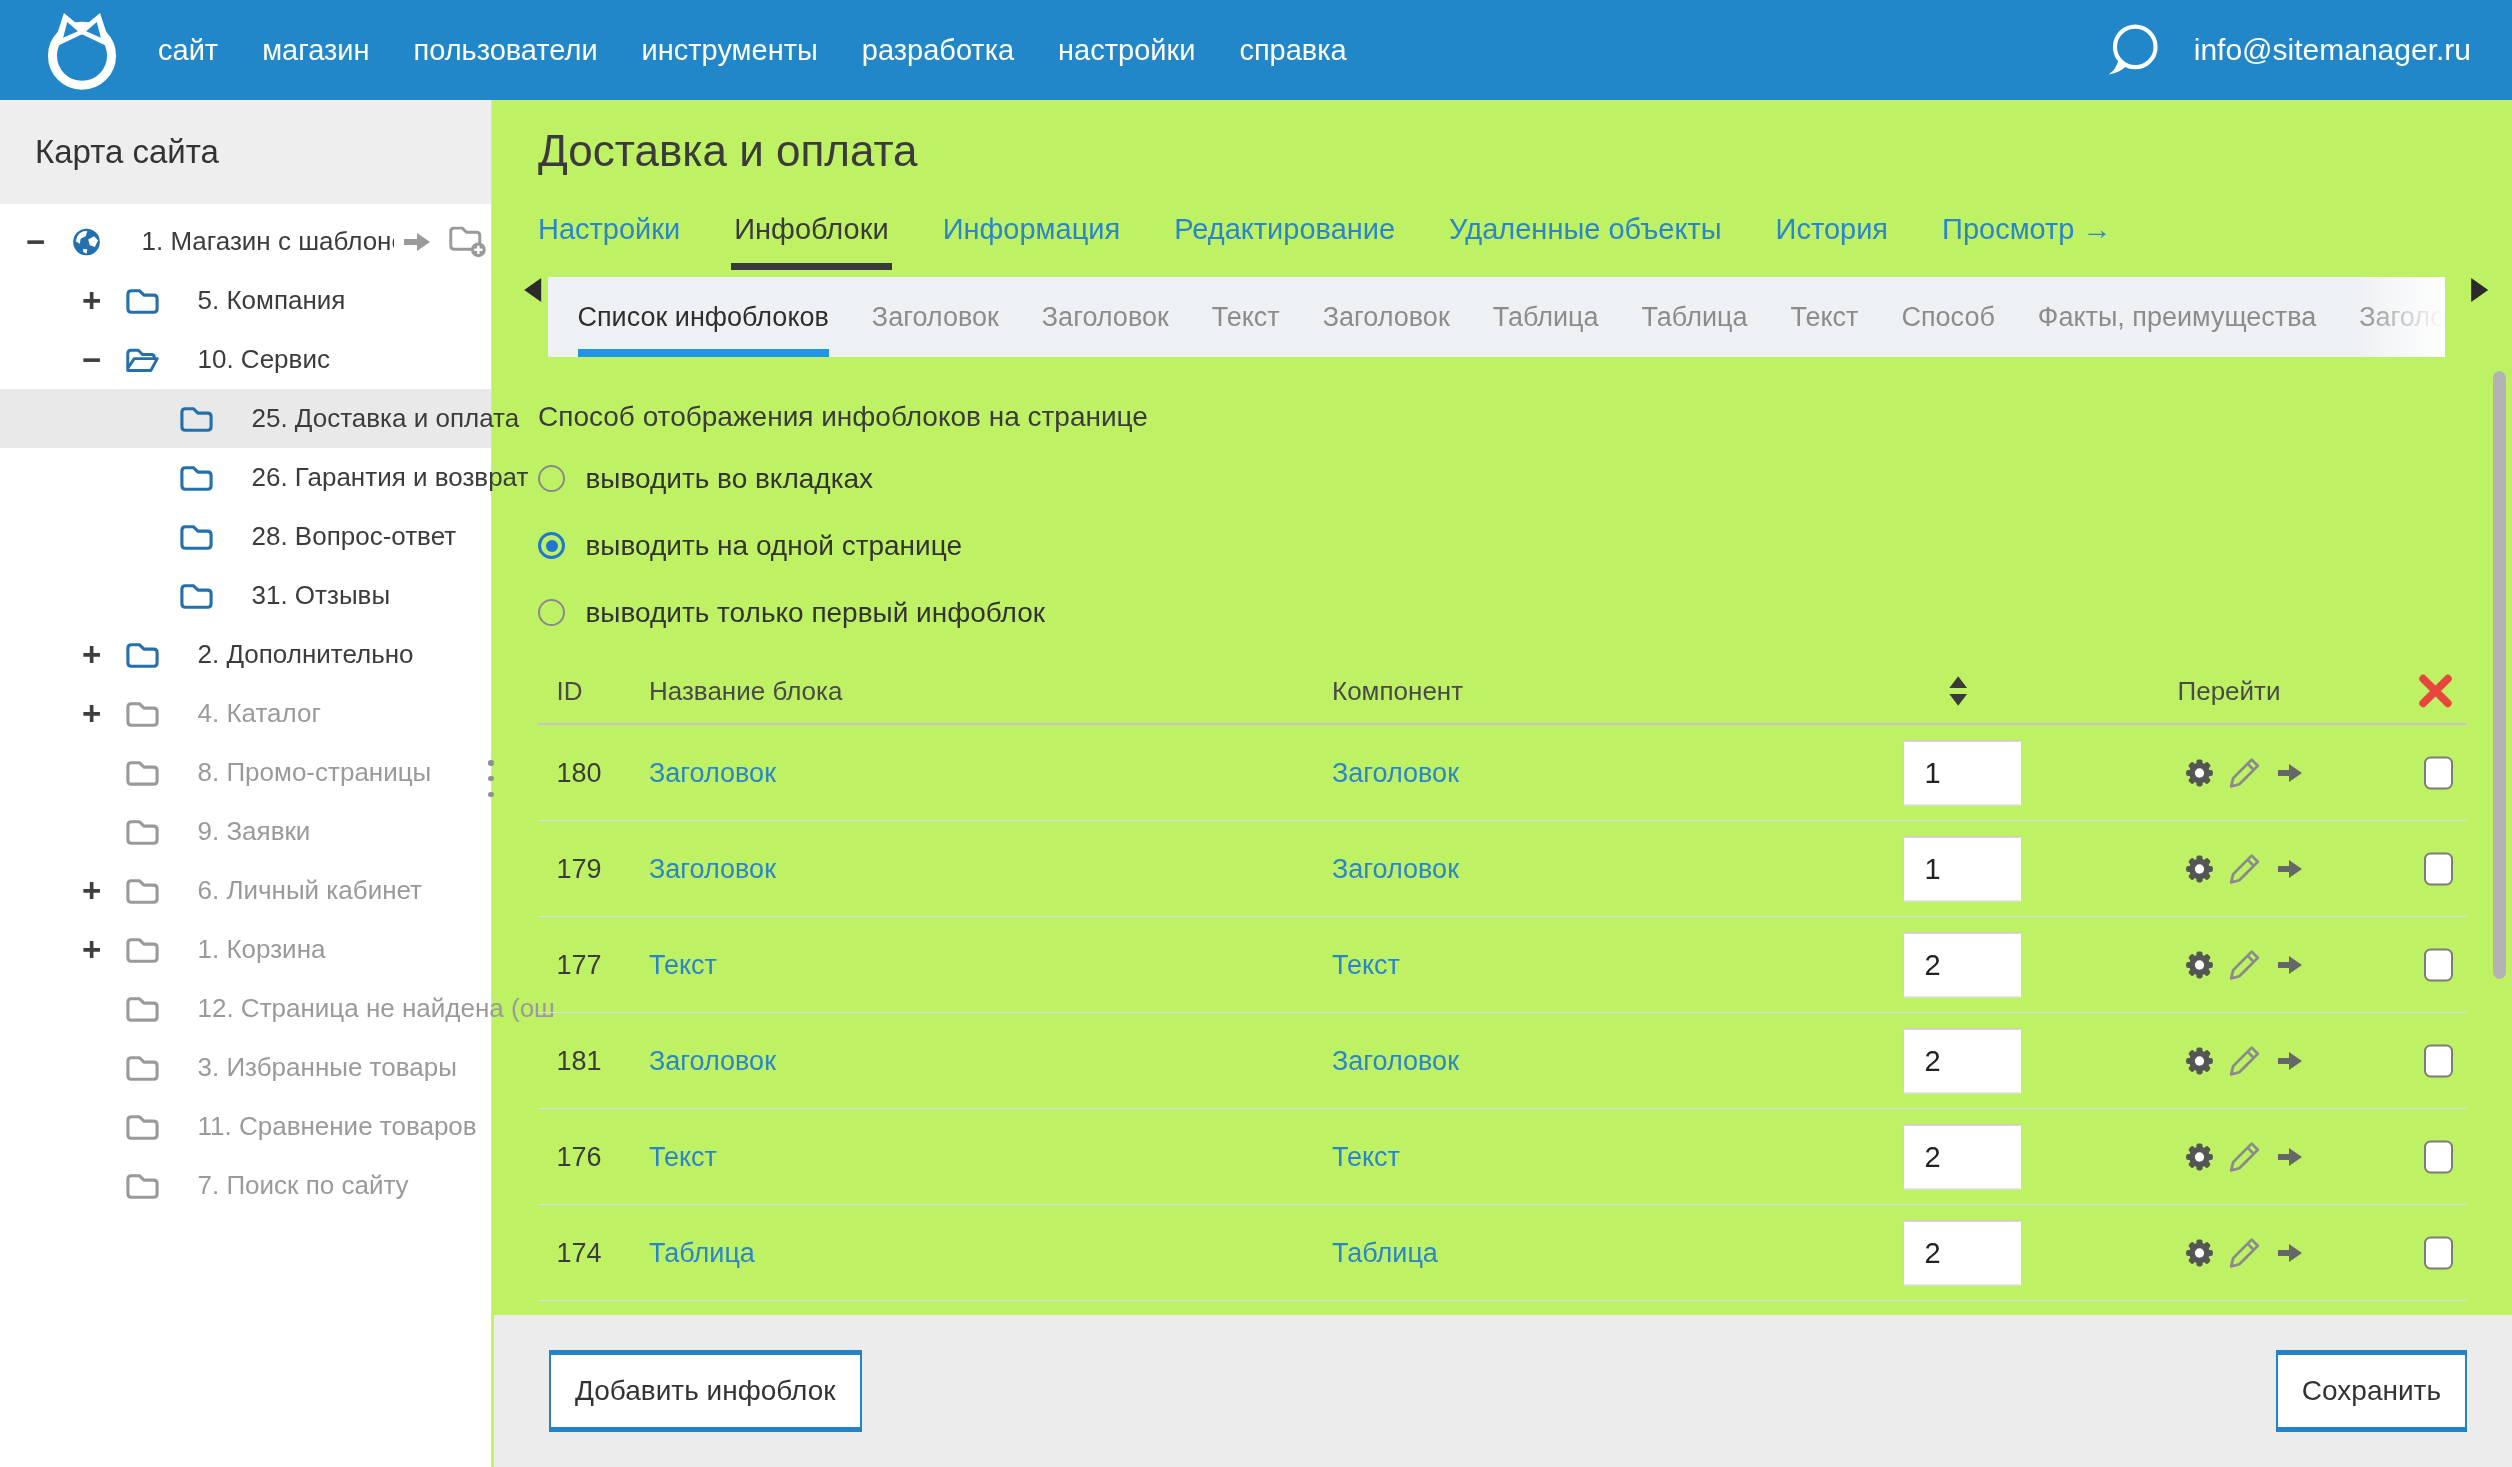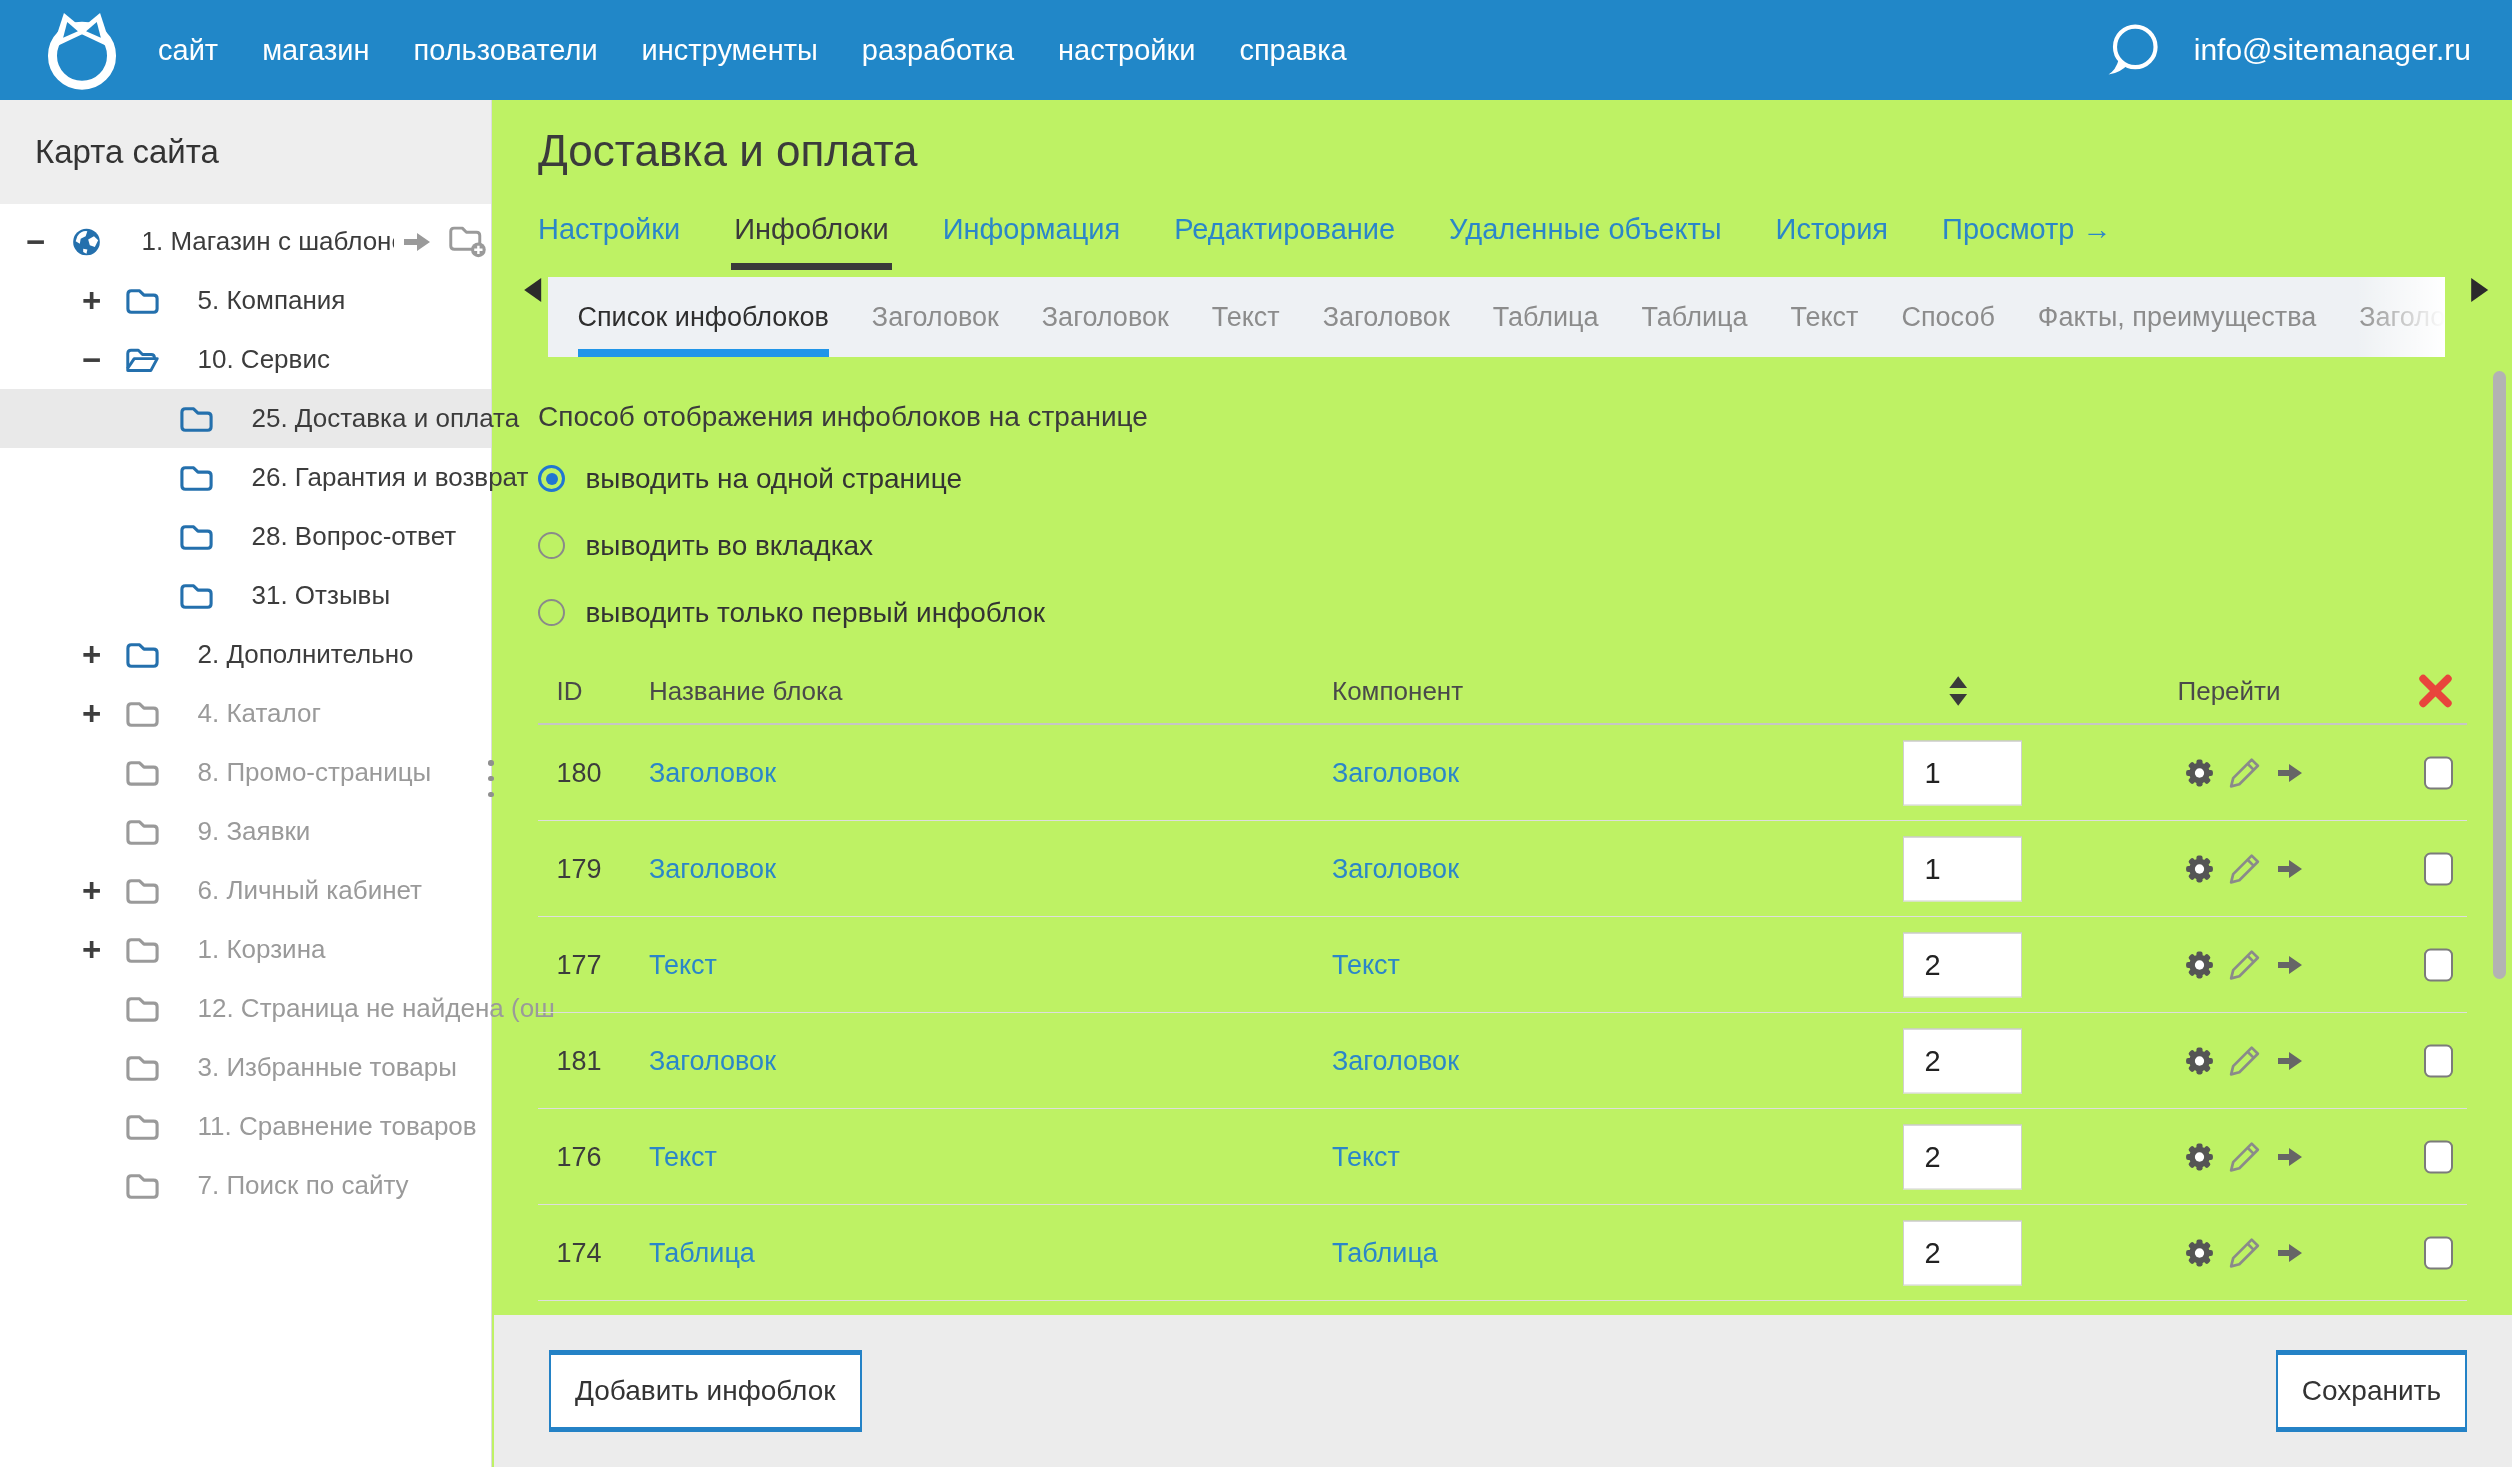--- a/index.html
+++ b/index.html
@@ -378,28 +378,28 @@
         <svg viewBox="0 0 20 26">
             <path d="M1 1 V25 L18 13 Z" fill="#2b2b2b"></path>
           </svg>
       </button>
     </div>
 
     <section class="display-mode">
       <div class="dm-label">Способ отображения инфоблоков на странице</div>
       <div class="dm-options">
           <div class="dm-option">
+    <span class="radio off"></span>
+    <span class="lbl">выводить во вкладках</span>
+  </div>
+          <div class="dm-option">
     <span class="radio on">
               <i></i>
             </span>
     <span class="lbl">выводить на одной странице</span>
-  </div>
-          <div class="dm-option">
-    <span class="radio off"></span>
-    <span class="lbl">выводить во вкладках</span>
   </div>
           <div class="dm-option">
     <span class="radio off"></span>
     <span class="lbl">выводить только первый инфоблок</span>
   </div>
         </div>
     </section>
 
     <section class="ib-table">
       <div class="t-head">

